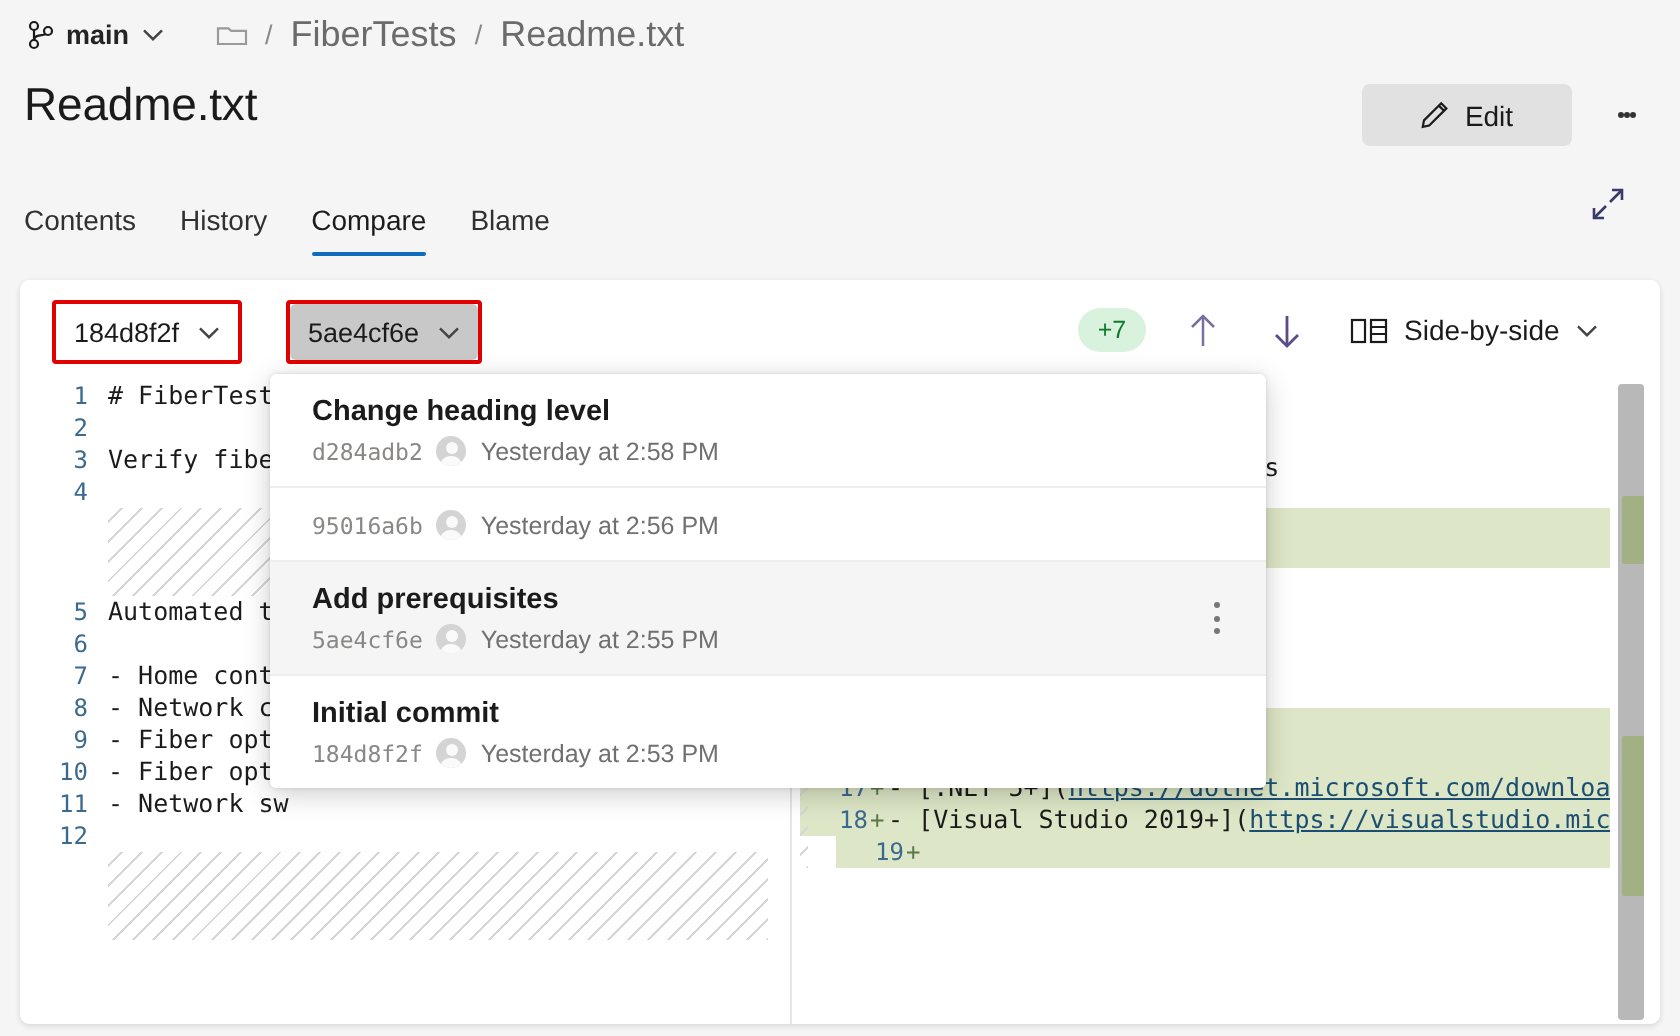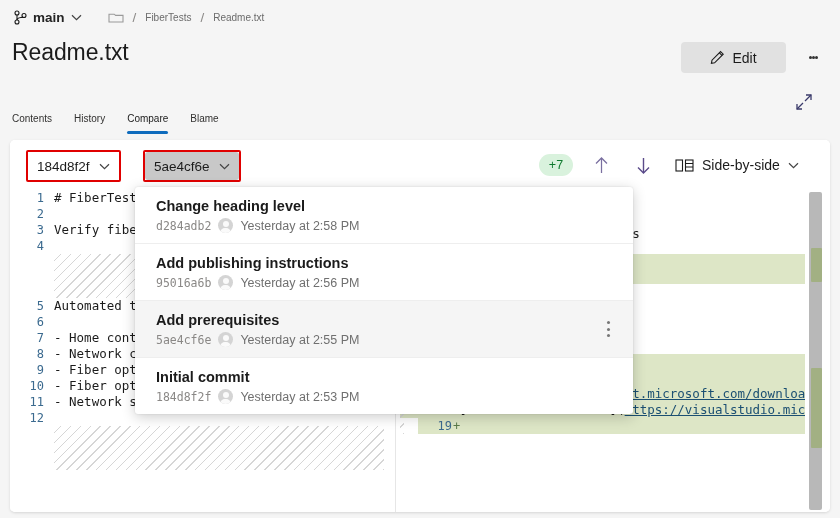--- a/index.html
+++ b/index.html
@@ -19,21 +19,21 @@
   .breadcrumb {
     position: absolute; left: 0; top: 0;
     width: 840px; height: 34px;
     display: flex; align-items: center;
     padding-left: 14px; box-sizing: border-box;
     font-size: 13.5px;
   }
   .branch-chip { display: flex; align-items: center; gap: 6px; cursor: pointer; }
   .branch-name { color: #242424; font-weight: bold; font-size: 13.5px; }
   .crumb-sep { color: #8a8886; margin: 0 9px; font-size: 13.5px; }
-  .crumb-link { color: #6b6b6b; font-size: 10px; cursor: pointer; }
+  .crumb-link { color: #6b6b6b; font-size: 18px; cursor: pointer; }
   .crumb-link.last { color: #6b6b6b; }
   .ico { display: inline-block; line-height: 0; }
 
   
   .title-row {
     position: absolute; left: 0; top: 36px;
     width: 840px; height: 44px;
   }
   .page-title {
     position: absolute; left: 12px; top: 3px;
@@ -57,22 +57,22 @@
   .kebab-dot { width: 3px; height: 3px; border-radius: 50%; background: #333; margin: 1.4px 0; }
 
   
   .tabs {
     position: absolute; left: 0; top: 84px;
     width: 840px; height: 38px;
     display: flex; align-items: center;
     padding-left: 12px; box-sizing: border-box;
   }
   .tab {
-    position: relative; font-size: 10px; color: #323130;
-    margin-right: 22px; cursor: pointer; padding-bottom: 10px; top: 20px;
+    position: relative; font-size: 14px; color: #323130;
+    margin-right: 22px; cursor: pointer; padding-bottom: 10px; top: 12px;
   }
   .tab.active { color: #1b1b1b; font-weight: normal; }
   .tab.active::after {
     content: ""; position: absolute; left: 0; right: 0; bottom: 0;
     height: 2.5px; background: #0f6cbd; border-radius: 2px;
   }
   .expand-btn {
     position: absolute; right: 22px; top: 8px;
     width: 24px; height: 24px; cursor: pointer;
   }
@@ -394,21 +394,20 @@
   <div class="dropdown" id="dropdown">
       <div class="dd-item">
         <div class="dd-title">Change heading level</div>
         <div class="dd-meta">
           <span class="dd-hash">d284adb2</span>
           <span class="dd-avatar"></span>
           <span class="dd-time">Yesterday at 2:58 PM</span>
         </div>
       </div>
       <div class="dd-item">
-        <div class="dd-title">Add publishing instructions</div>
         <div class="dd-meta">
           <span class="dd-hash">95016a6b</span>
           <span class="dd-avatar"></span>
           <span class="dd-time">Yesterday at 2:56 PM</span>
         </div>
       </div>
       <div class="dd-item selected">
         <div class="dd-title">Add prerequisites</div>
         <div class="dd-meta">
           <span class="dd-hash">5ae4cf6e</span>

